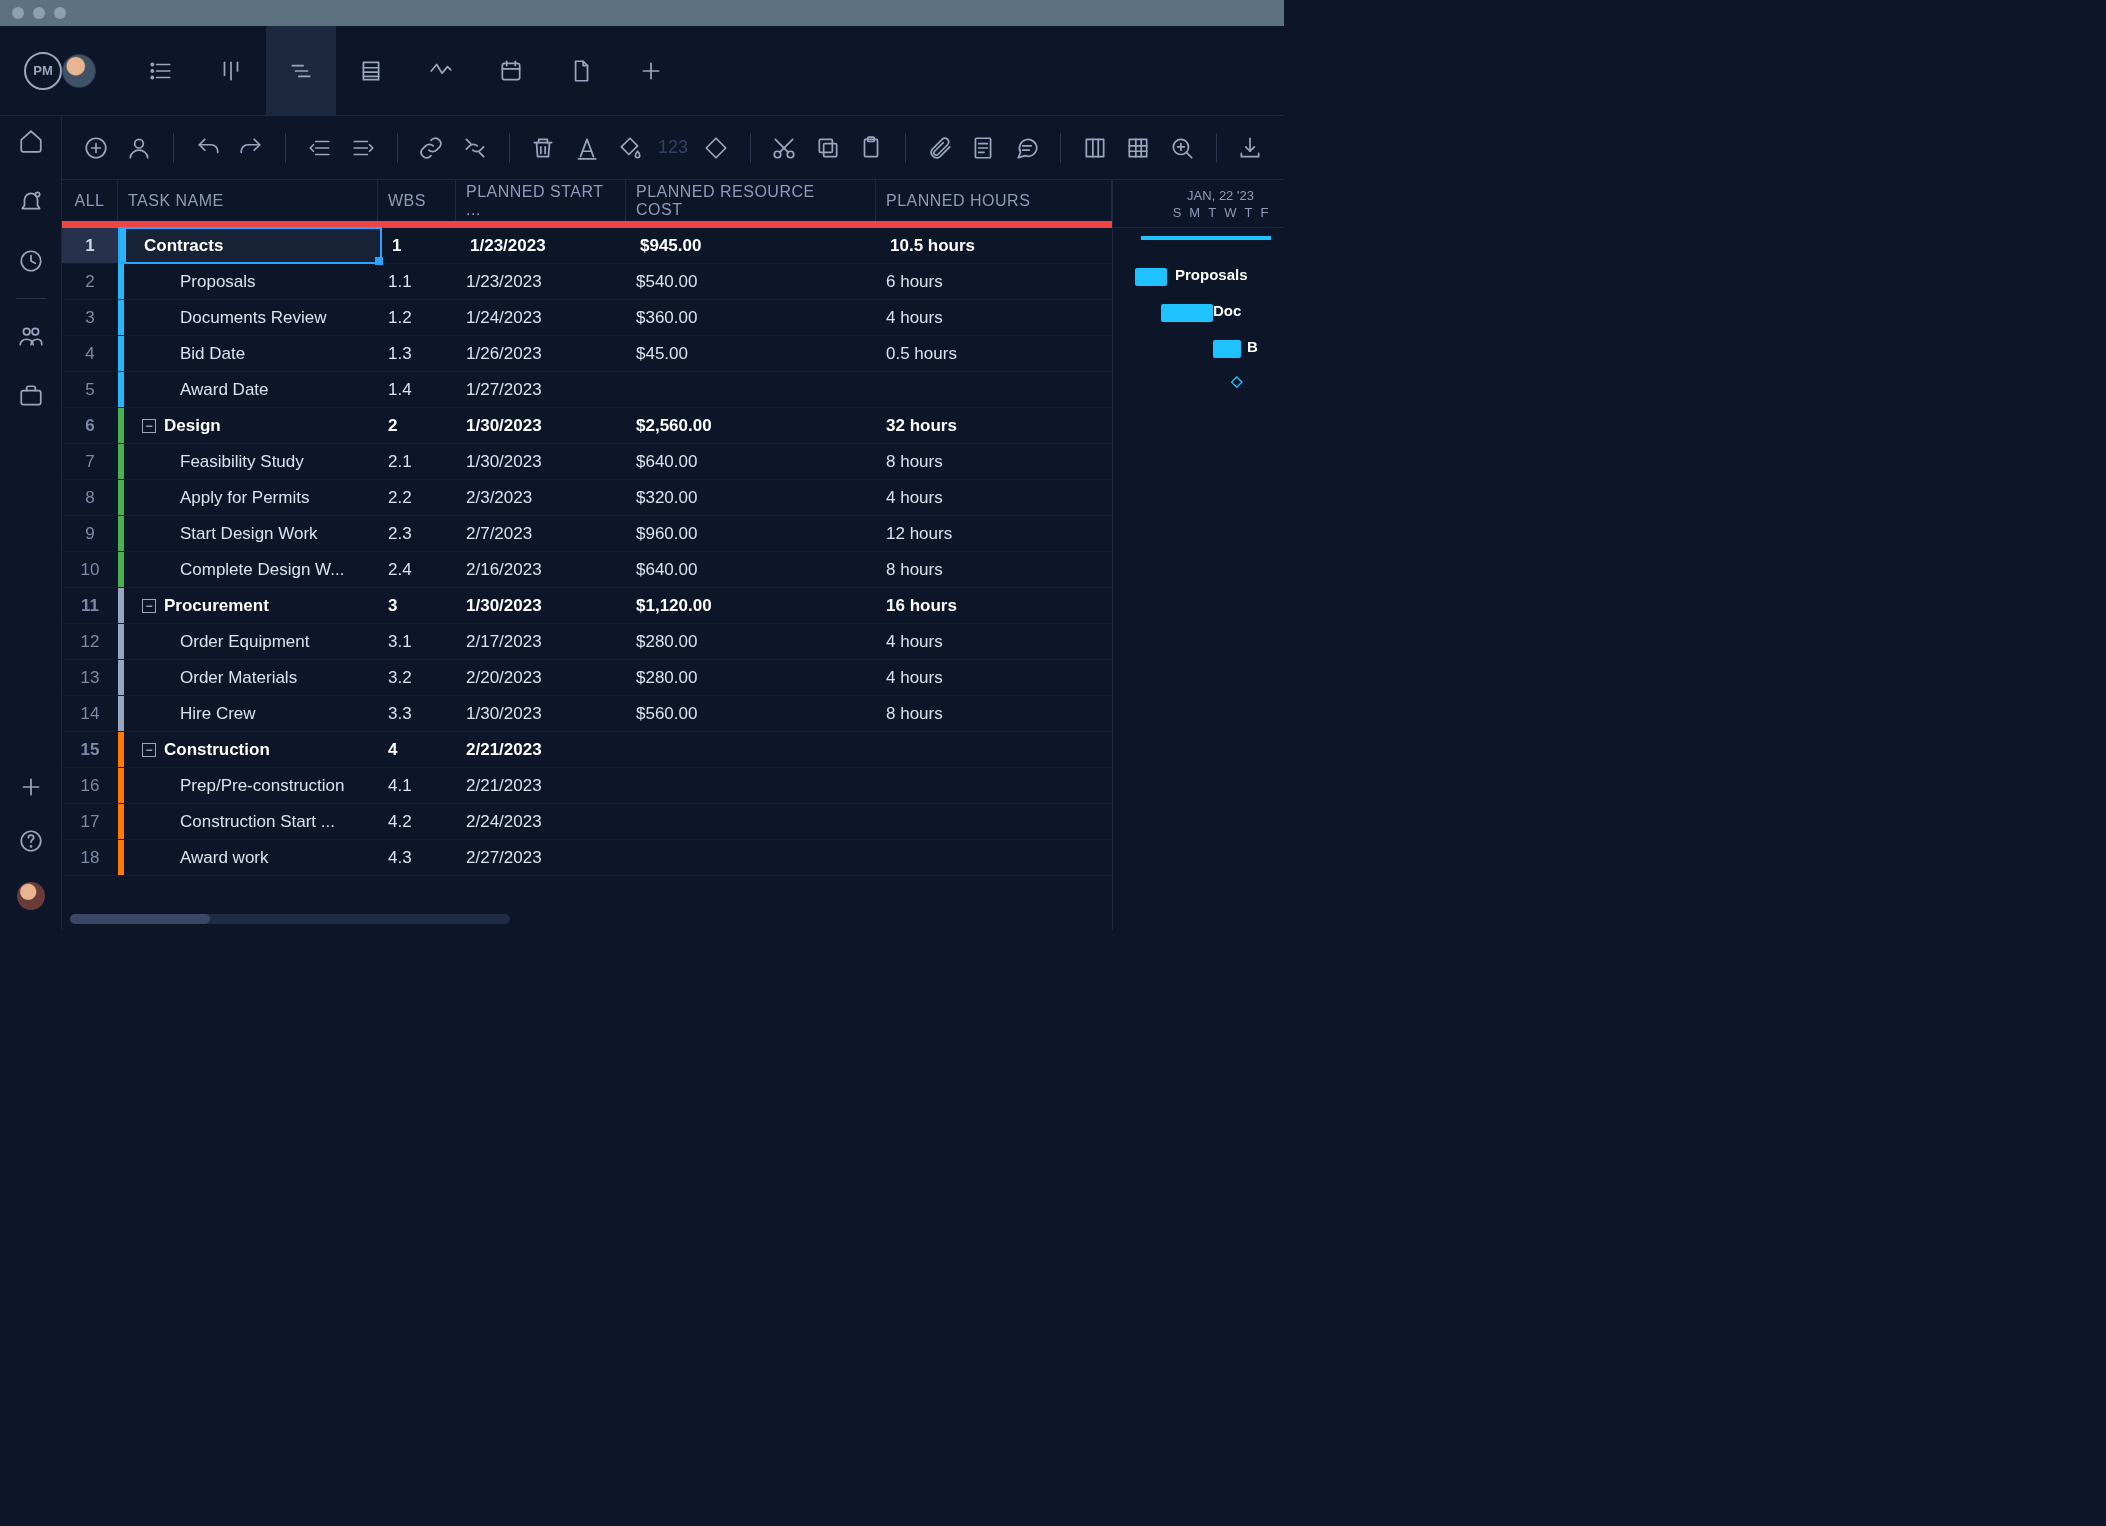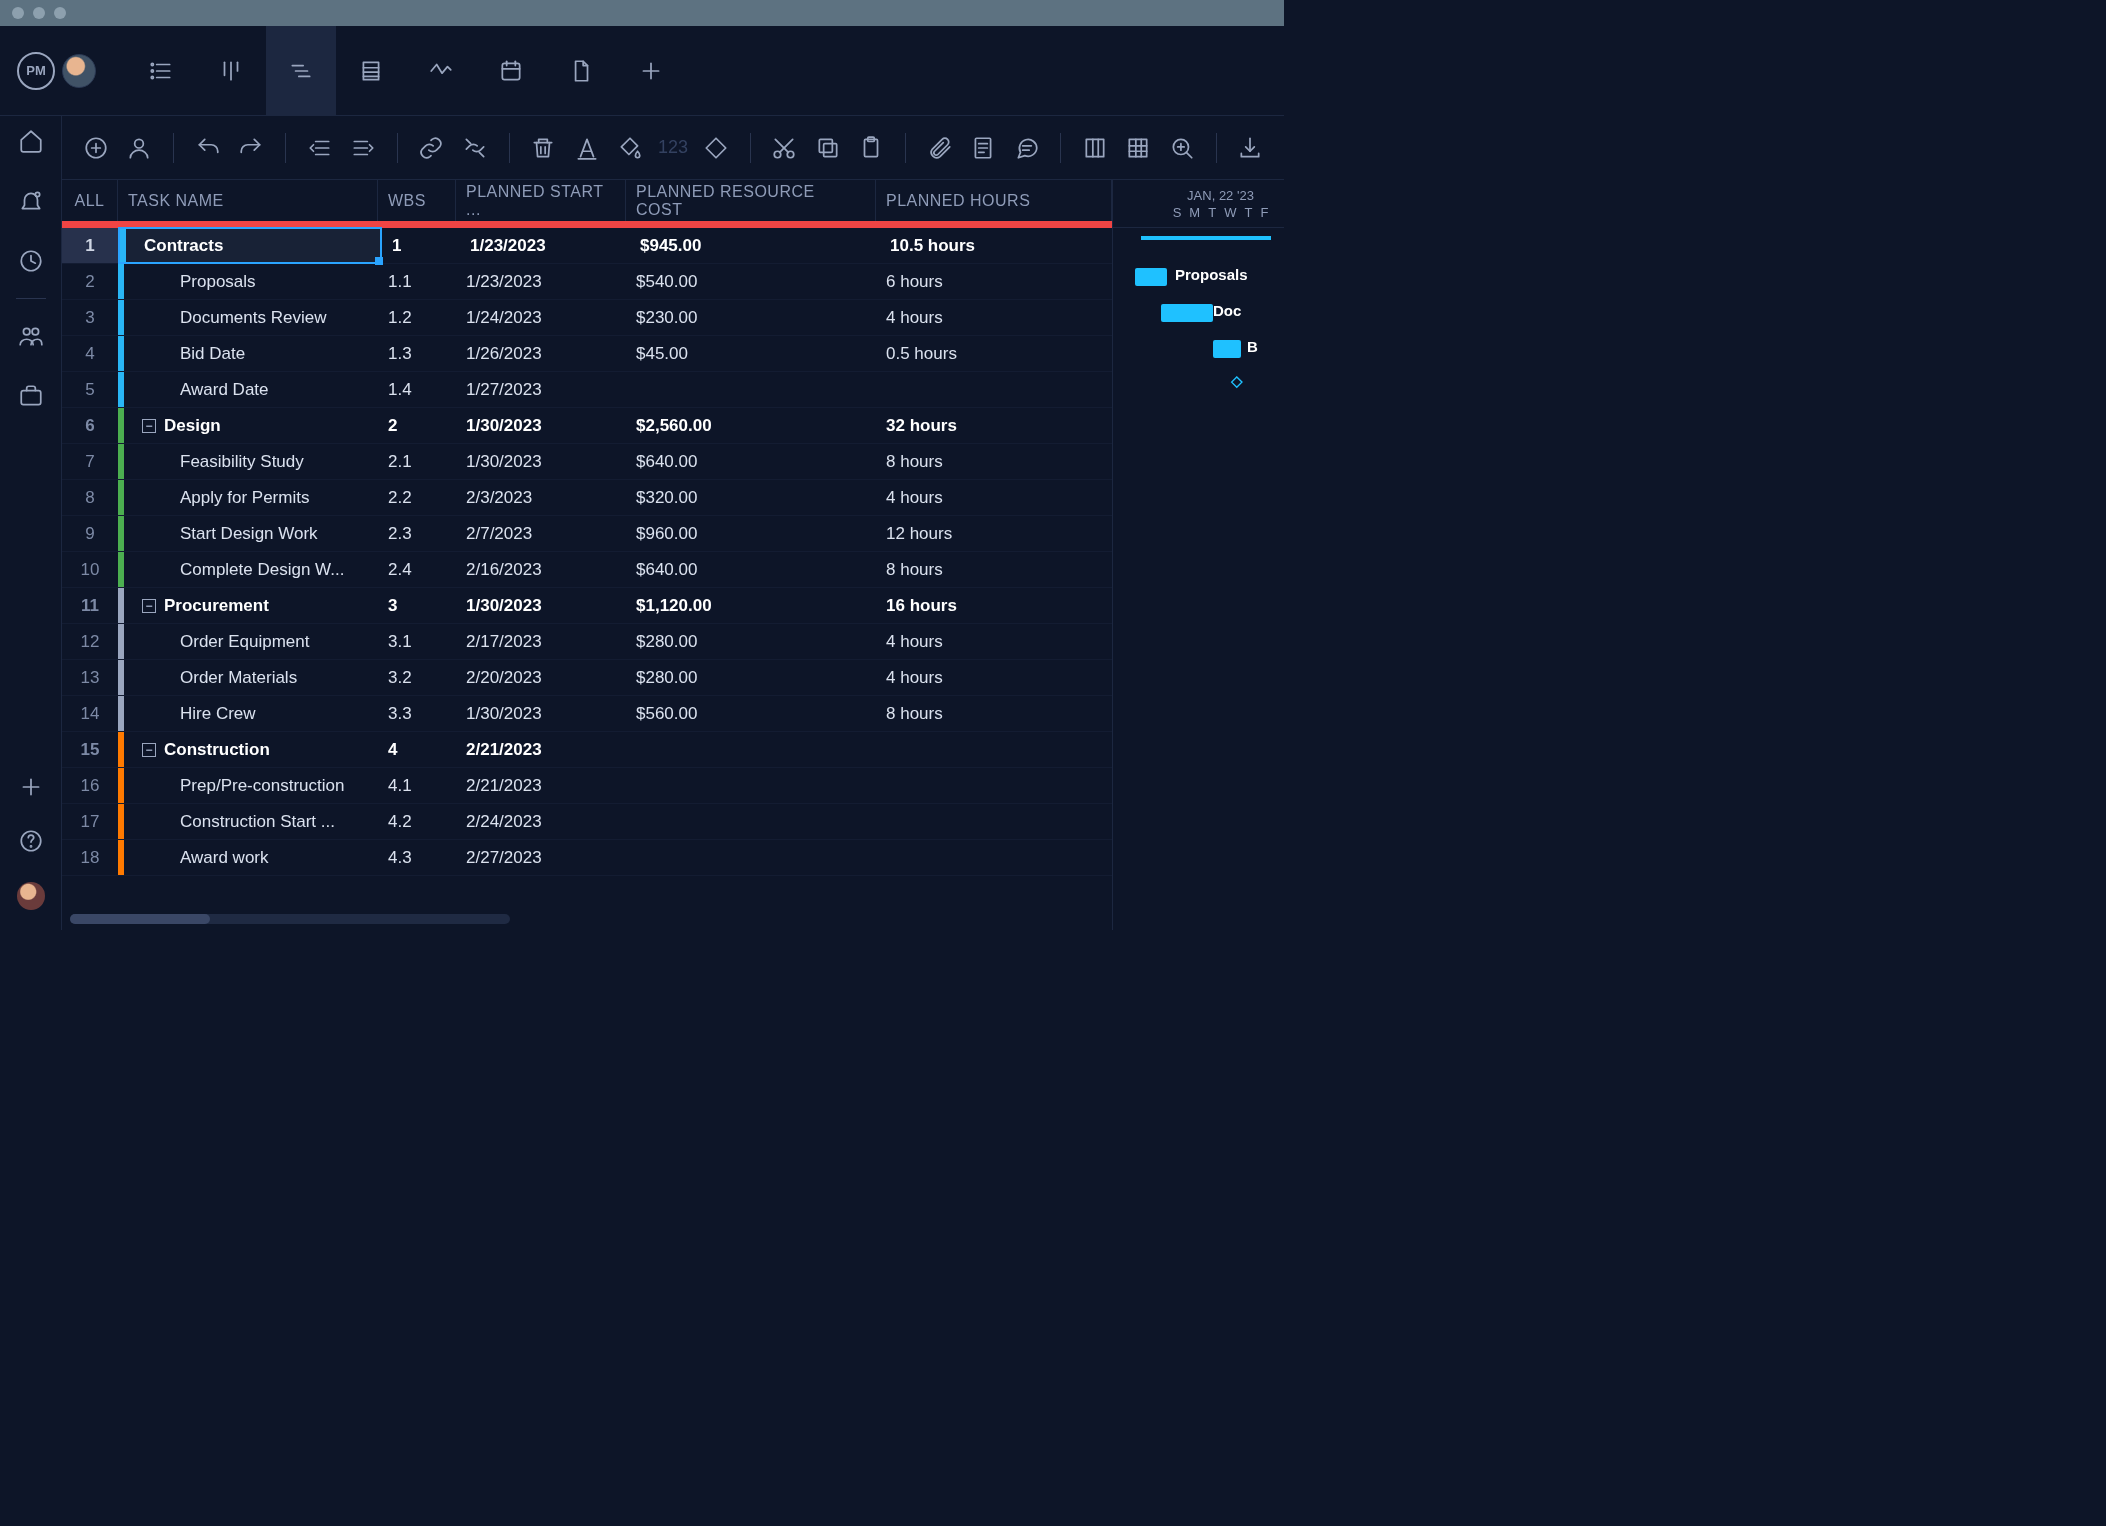--- a/index.html
+++ b/index.html
@@ -27,21 +27,21 @@
   
   .header {
     height: 90px;
     display: flex;
     align-items: center;
     padding: 0 0 0 10px;
     border-bottom: 1px solid #1c2740;
   }
   .logo-cell {
     width: 52px; height: 52px;
-    display:flex;align-items:center;justify-content:center;
+    display:flex;align-items:center;justify-content:flex-end;
   }
   .logo-ring {
     width: 38px; height: 38px; border: 2px solid #9aa6bf; border-radius: 50%;
     display:flex;align-items:center;justify-content:center;
     font-size: 13px; font-weight:700; color:#9aa6bf;
   }
   .project-title {
     font-size: 32px; color: #e6ebf5; font-weight: 400; margin-left: 18px; margin-right: 18px;
     letter-spacing: .3px;
   }
@@ -569,21 +569,21 @@
         <div class="row indent1">
           <div class="cell col-num">3</div>
           <div class="cell col-name">
             <div class="stripe c-blue"></div>
             <div class="name-inner">
               <span>Documents Review</span>
             </div>
           </div>
           <div class="cell col-wbs">1.2</div>
           <div class="cell col-start">1/24/2023</div>
-          <div class="cell col-cost">$230.00</div>
+          <div class="cell col-cost">$360.00</div>
           <div class="cell col-hours">4 hours</div>
         </div>
         <div class="row indent1">
           <div class="cell col-num">4</div>
           <div class="cell col-name">
             <div class="stripe c-blue"></div>
             <div class="name-inner">
               <span>Bid Date</span>
             </div>
           </div>

